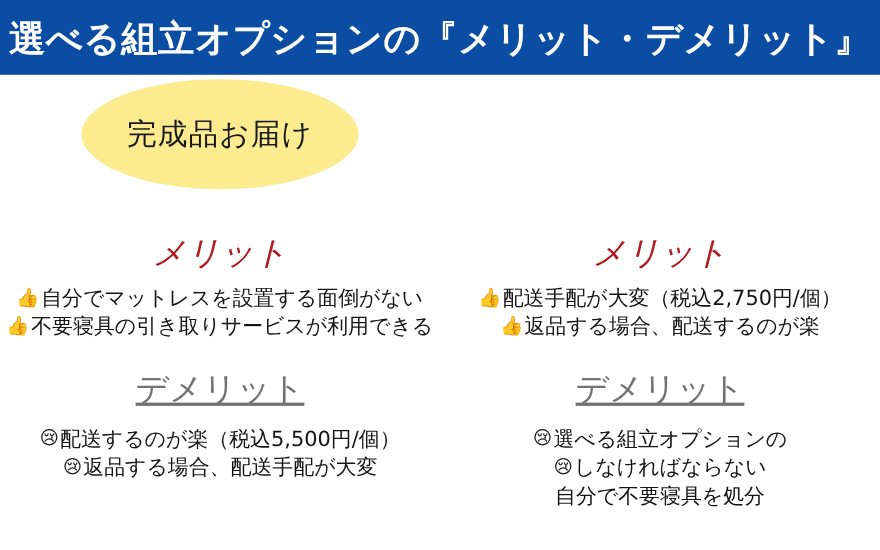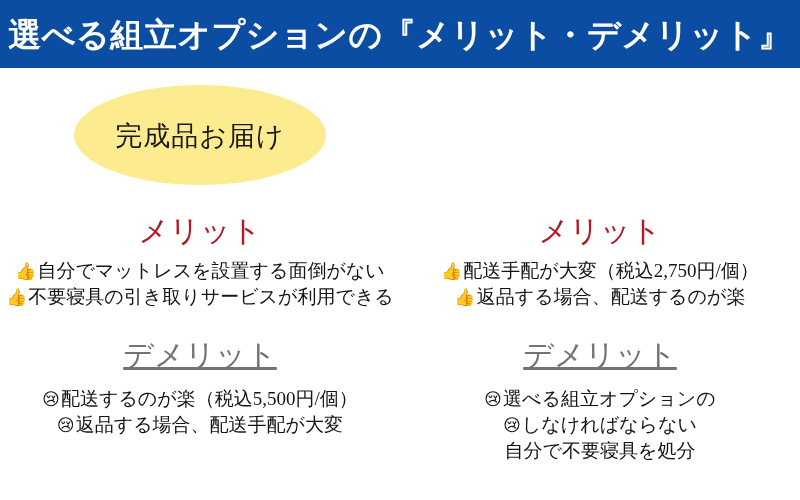--- a/index.html
+++ b/index.html
@@ -53,21 +53,21 @@
   }
   .column {
     position: relative;
     width: 400px;
     height: 432px;
   }
 
   
   .ellipse-wrap {
     position: absolute;
-    top: 17px;
+    top: 4px;
     left: 0;
     width: 400px;
     display: flex;
     justify-content: center;
   }
   .ellipse {
     width: 252px;
     height: 100px;
     border-radius: 50%;
     display: flex;
@@ -89,20 +89,21 @@
     position: absolute;
     width: 400px;
     text-align: center;
     font-size: 30px;
     line-height: 1;
     white-space: nowrap;
   }
   .section-heading.merit {
     top: 148px;
     color: #b01c22;
+    font-style: italic;
   }
   .section-heading.demerit {
     top: 272px;
     color: #737373;
     text-decoration: underline;
   }
 
   
   .item-list {
     position: absolute;
@@ -124,21 +125,20 @@
     white-space: nowrap;
   }
   .item-emoji {
     font-size: 17px;
     line-height: 1;
     margin-right: 1px;
     flex: 0 0 auto;
   }
   .item-text {
     flex: 0 0 auto;
-    font-family: Liberation Serif, serif;
   }
   .item.no-emoji {
     padding-left: 0;
   }
 </style>
 </head>
 <body>
 
 <div class="page">
 

